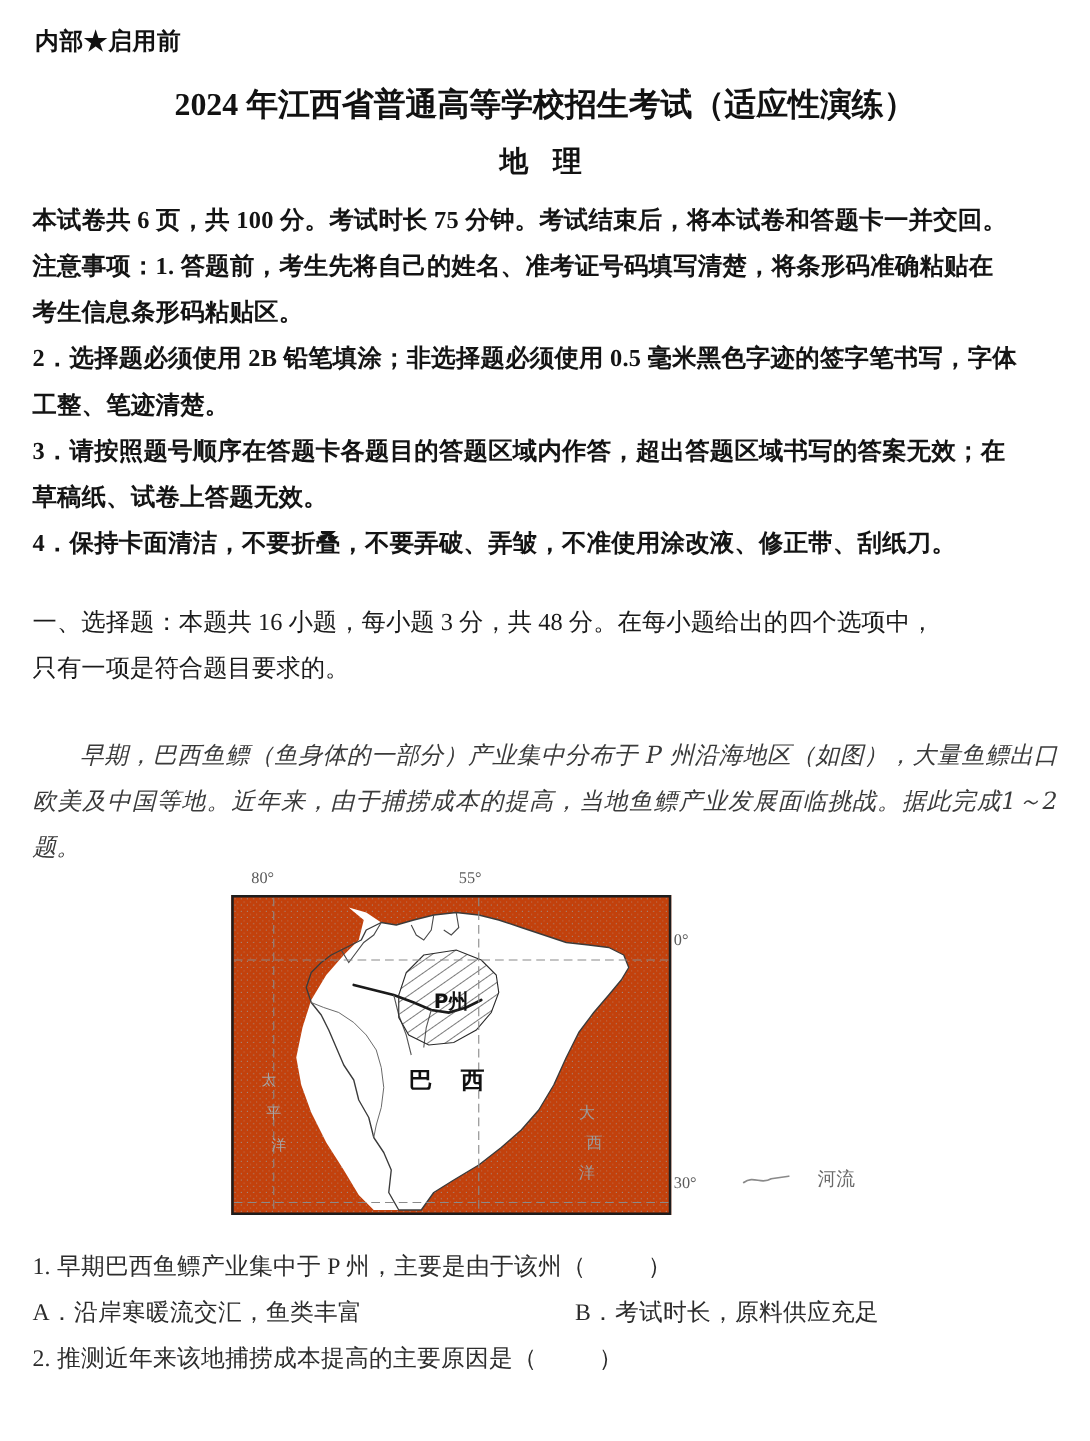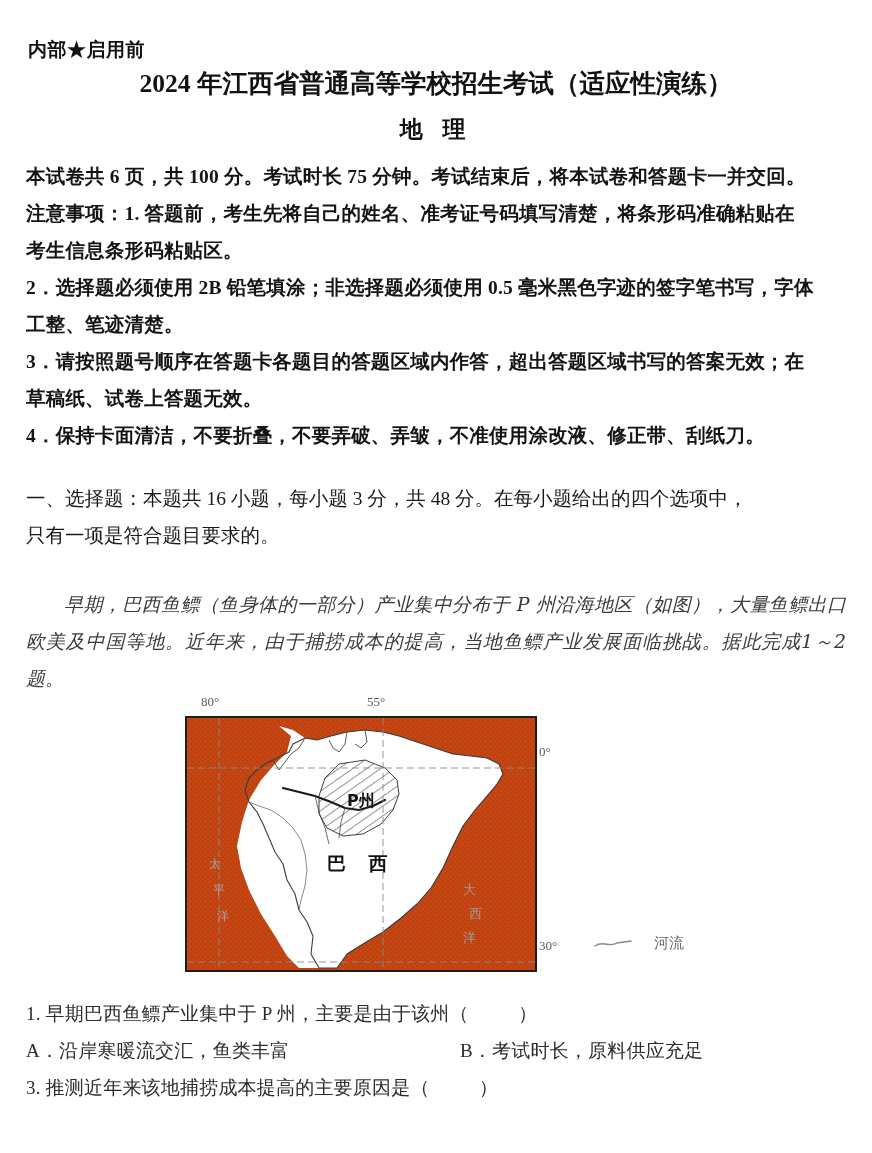--- a/index.html
+++ b/index.html
@@ -22,21 +22,21 @@
     width: 872px;
     height: 1153px;
     padding: 0;
     box-sizing: border-box;
   }
 
   
   .secrecy-line {
     position: absolute;
     left: 28px;
-    top: 40px;
+    top: 24px;
     font-size: 19px;
     font-weight: bold;
     letter-spacing: 0.5px;
     line-height: 1;
     color: #111;
   }
 
   .main-title {
     position: absolute;
     left: 0;
@@ -307,17 +307,17 @@
   <div class="questions">
 
     <div class="q-stem">1. 早期巴西鱼鳔产业集中于 P 州，主要是由于该州（          ）</div>
 
     <div class="opt-row">
       <span class="opt left">A．沿岸寒暖流交汇，鱼类丰富</span>
       <span class="opt right">B．考试时长，原料供应充足</span>
     </div>
 
 
-    <div class="q-stem">3. 推测近年来该地捕捞成本提高的主要原因是（          ）</div>
+    <div class="q-stem">2. 推测近年来该地捕捞成本提高的主要原因是（          ）</div>
 
   </div>
 
 </div>
 
 </body></html>

